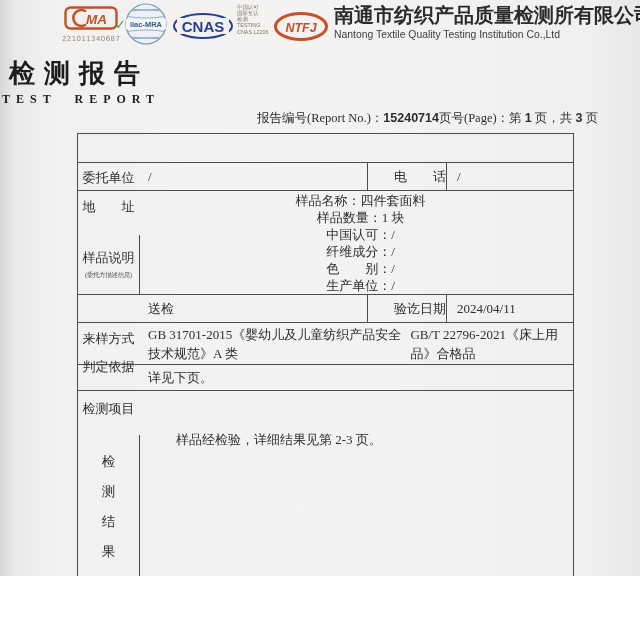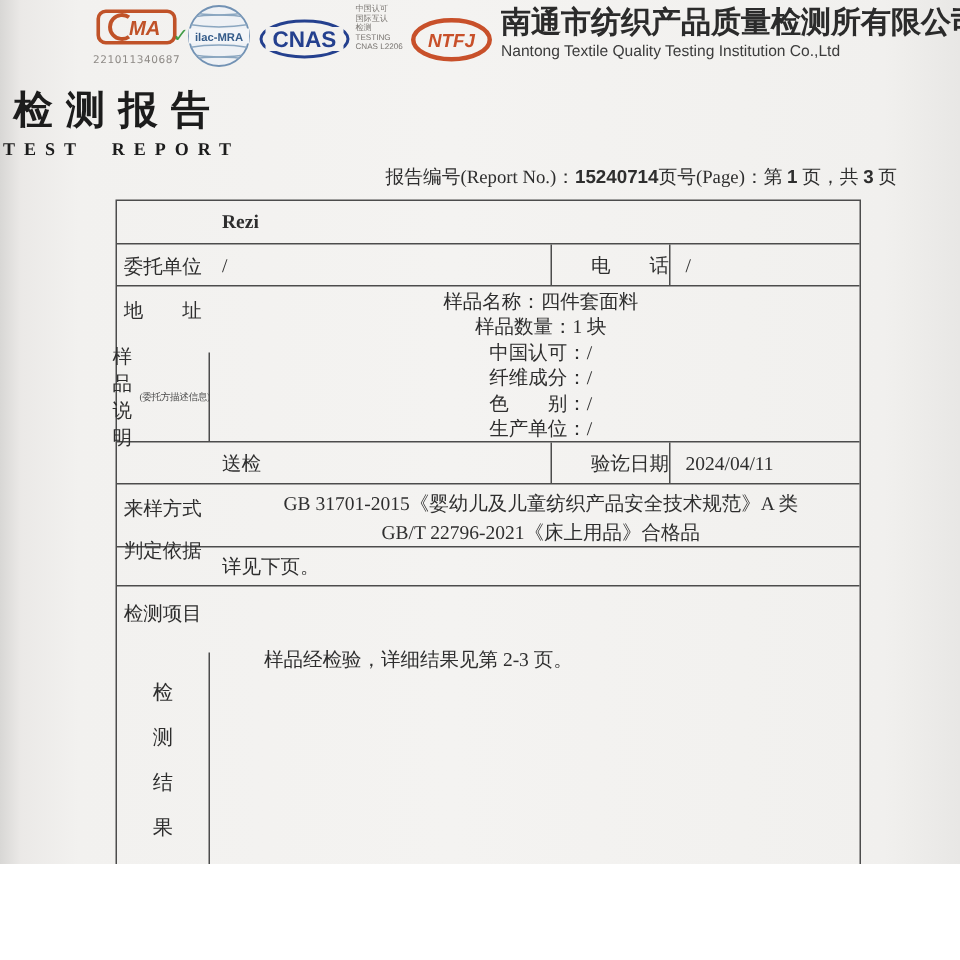--- a/index.html
+++ b/index.html
@@ -30,24 +30,24 @@
   .num-bold{font-family:"Liberation Sans",sans-serif;font-weight:700;}
   
   .report-table{position:absolute;left:77px;top:133px;width:497px;border:1px solid #4c4c4c;box-sizing:border-box;font-size:13px;}
   .tr{display:flex;border-bottom:1px solid #4c4c4c;box-sizing:border-box;align-items:stretch;}
   .td{box-sizing:border-box;display:flex;align-items:center;}
   .td-label{width:62px;border-right:1px solid #4c4c4c;justify-content:center;text-align:center;flex-shrink:0;margin-top:44px;}
   .td-val{flex:1;padding-left:8px;}
   .td-dlabel{width:80px;border-left:1px solid #4c4c4c;border-right:1px solid #4c4c4c;justify-content:center;flex-shrink:0;padding-left:26px;}
   .td-dval{width:126px;padding-left:10px;flex-shrink:0;}
   .h29{height:29px}.h28{height:28px}.h104{height:104px}.h42{height:42px}.h26{height:26px}.h207{height:207px}.h40{height:40px;border-bottom:none;}
-  .sample-label{flex-direction:row;justify-content:center;gap:3px;}
+  .sample-label{flex-direction:column;justify-content:center;gap:3px;}
   .sample-sub{font-size:7px;letter-spacing:-.3px;color:#4a4a4a;white-space:nowrap;transform:scale(.92);}
   .sample-lines{display:flex;flex-direction:column;justify-content:center;line-height:17px;font-family:Liberation Serif, serif;}
-  .basis-lines{display:flex;flex-direction:column;justify-content:flex-end;line-height:19px;}
+  .basis-lines{display:flex;flex-direction:row;justify-content:center;line-height:19px;}
   .v-label{flex-direction:column;justify-content:center;gap:12px;padding-bottom:18px;font-size:13.5px;}
   .result-val{align-items:flex-start;padding-top:40px;padding-left:36px;}
   .remark-label{align-items:flex-start;padding-top:5px;}
   .remark-val{align-items:flex-start;padding-top:5px;padding-left:10px;}
   .bold{font-weight:700;}
 </style>
 </head>
 <body>
 
 <div class="page">
@@ -122,21 +122,20 @@
     </div>
     <div>
       <span>页号(Page)：</span><span>第 </span><span class="num-bold">1</span><span> 页，共 </span><span class="num-bold">3</span><span> 页</span>
     </div>
   </div>
 
   <div class="report-table">
 
     <div class="tr h29">
       <div class="td td-label">委托单位</div>
-      <div class="td td-val bold">Rezi</div>
     </div>
 
     <div class="tr h28">
       <div class="td td-label">地　　址</div>
       <div class="td td-val">/</div>
       <div class="td td-dlabel">电　　话</div>
       <div class="td td-dval">/</div>
     </div>
 
     <div class="tr h104">

